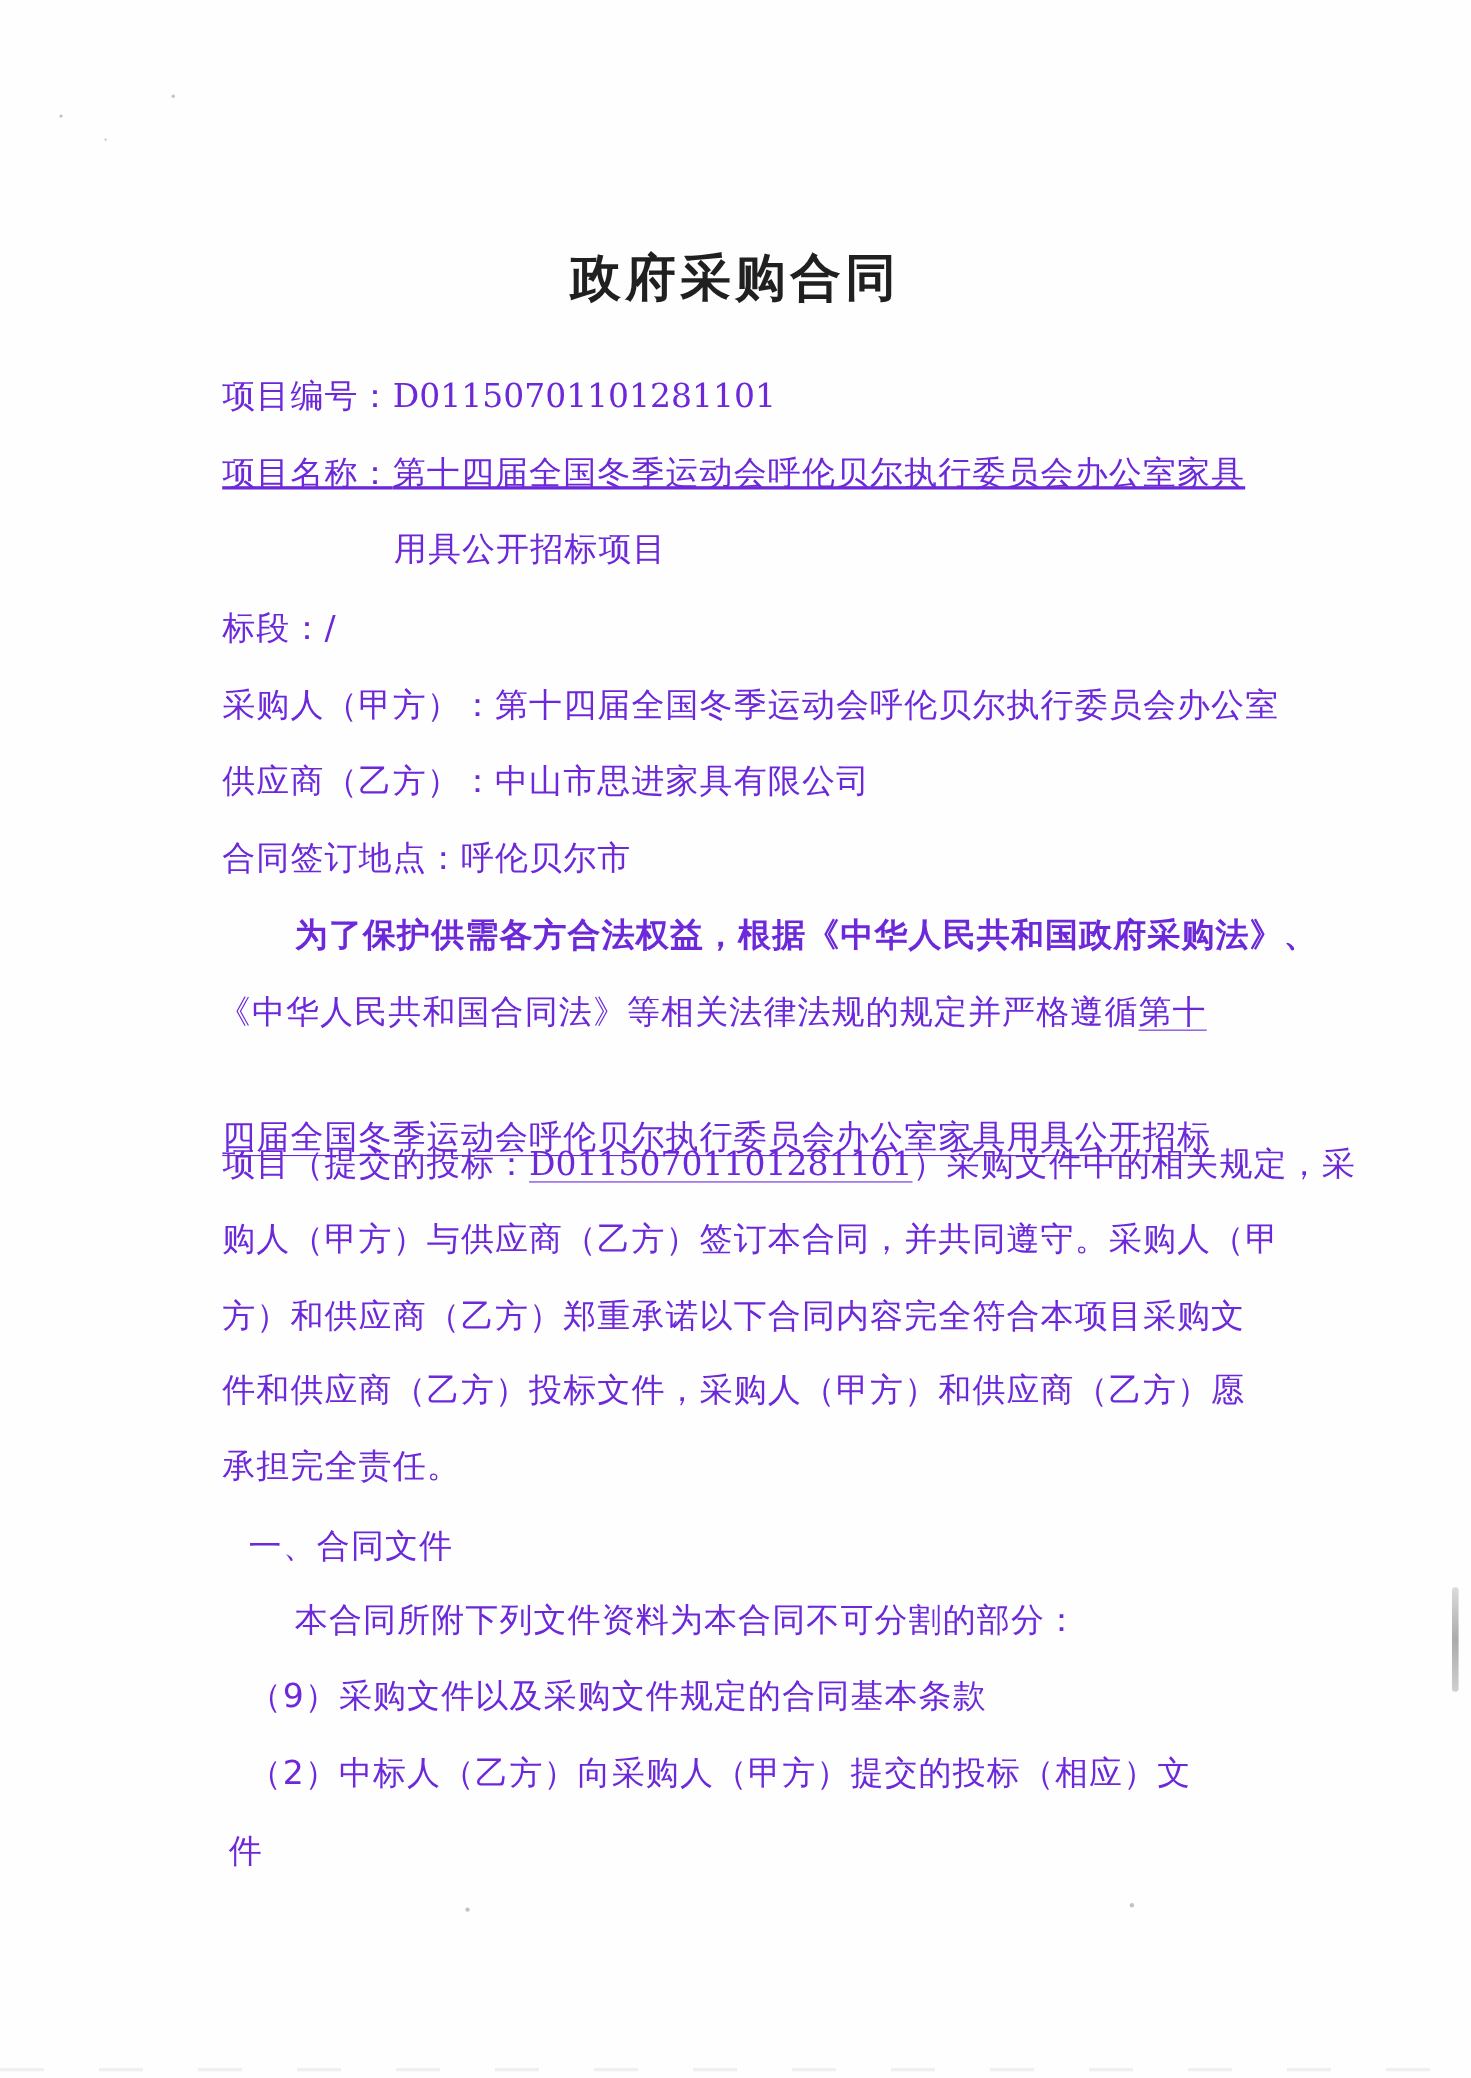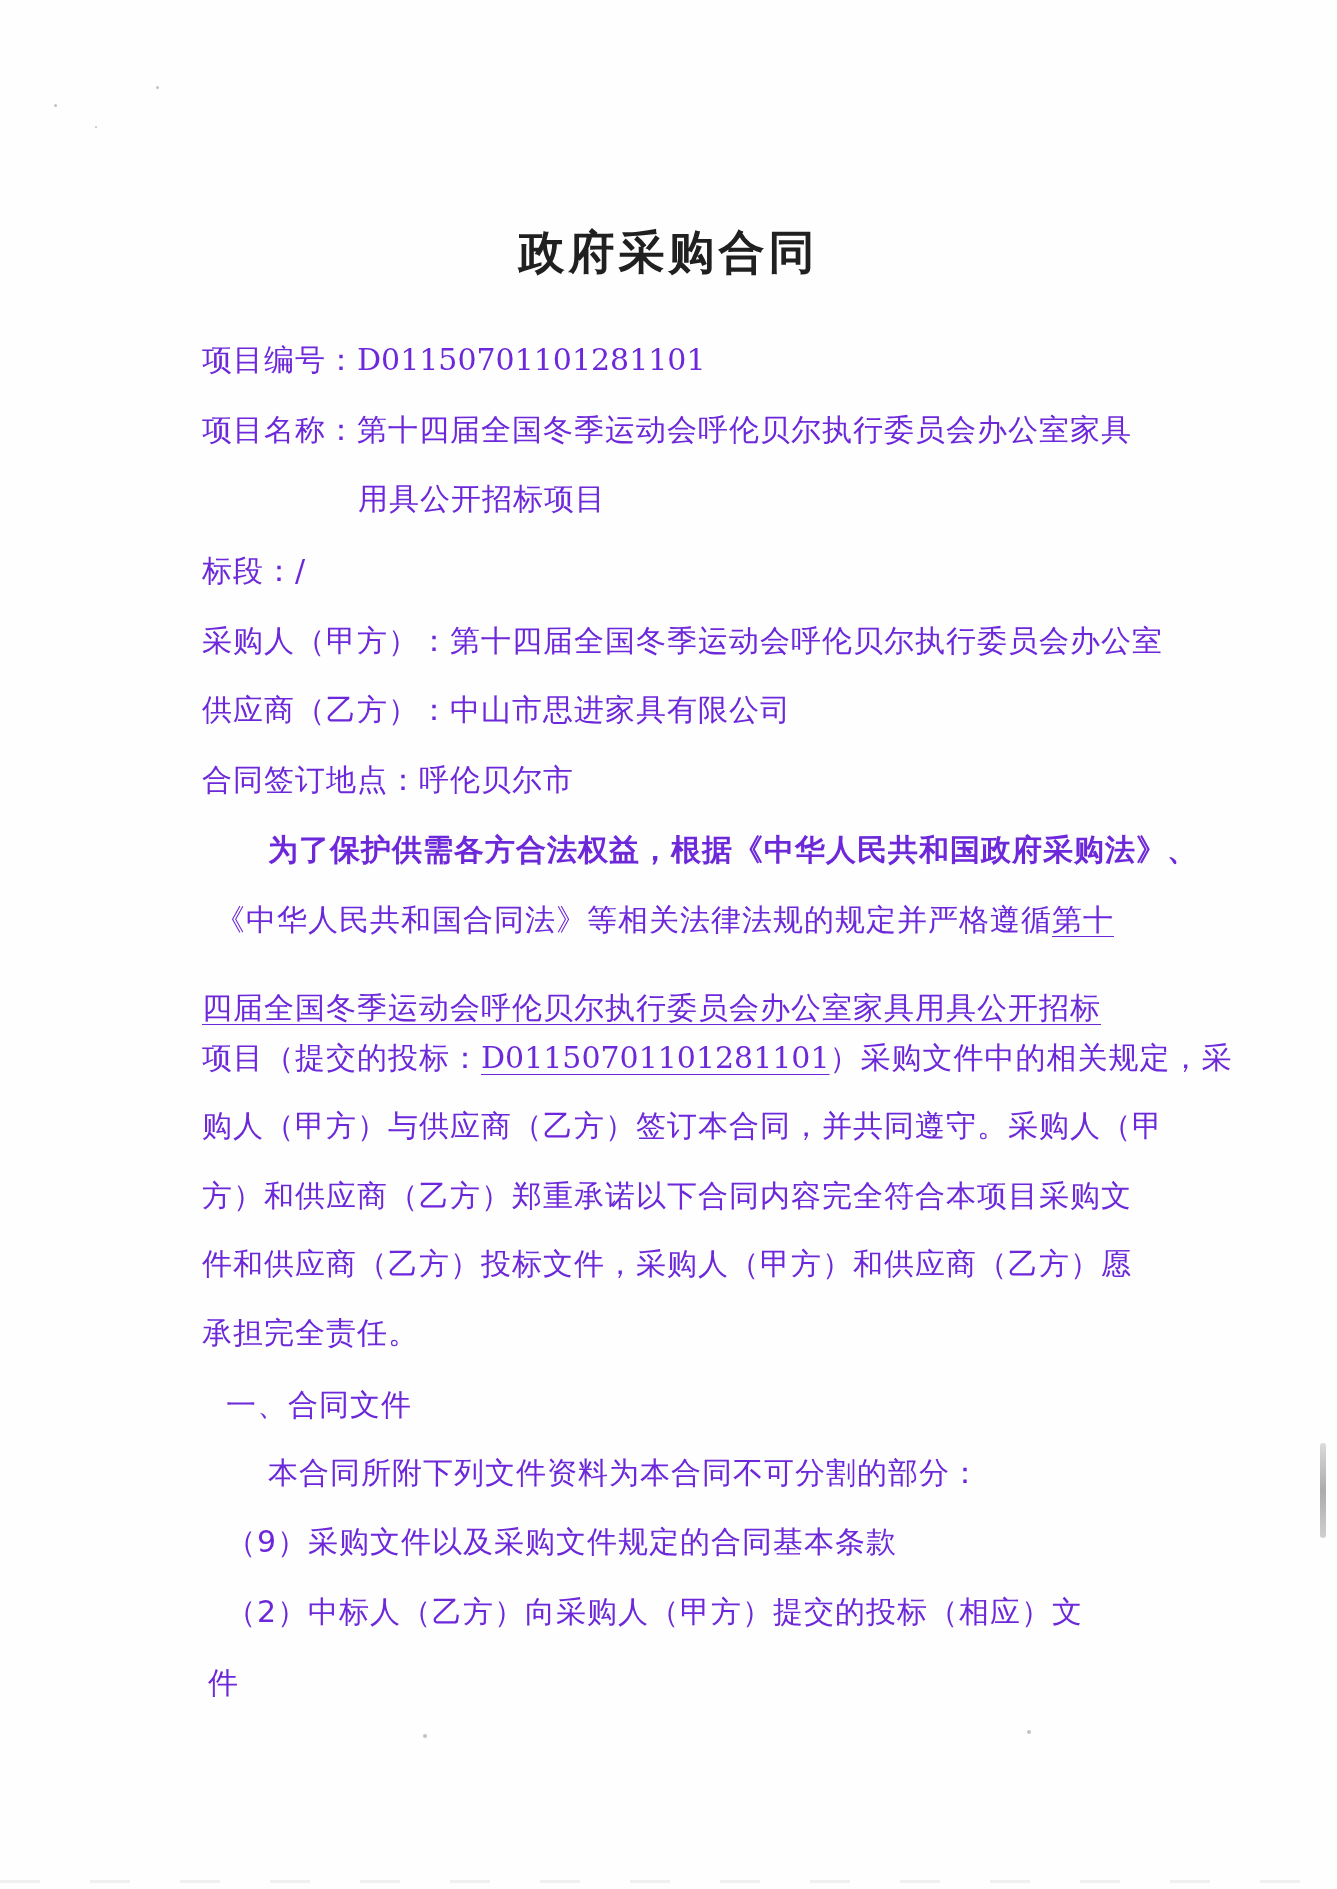--- a/index.html
+++ b/index.html
@@ -29,21 +29,21 @@
 <body>
 
 <div class="page">
 
   <div class="title">政府采购合同</div>
 
   <div class="line" style="top:340px;">
     <span>项目编号：</span><span class="mono">D01150701101281101</span>
   </div>
 
-  <div class="line" style="top:410px;">
+  <div class="line" style="top:410px;text-decoration:underline;">
     <span>项目名称：</span><span>第十四届全国冬季运动会呼伦贝尔执行委员会办公室家具</span>
   </div>
   <div class="line" style="top:479px; left:358px;">用具公开招标项目</div>
 
   <div class="line" style="top:551px;">
     <span>标段：</span><span>/</span>
   </div>
 
   <div class="line" style="top:621px;">
     <span>采购人（甲方）：</span><span>第十四届全国冬季运动会呼伦贝尔执行委员会办公室</span>
@@ -51,24 +51,24 @@
 
   <div class="line" style="top:690px;">
     <span>供应商（乙方）：</span><span>中山市思进家具有限公司</span>
   </div>
 
   <div class="line" style="top:760px;">
     <span>合同签订地点：</span><span>呼伦贝尔市</span>
   </div>
 
   <div class="line" style="top:830px; left:268px;font-weight:bold;">为了保护供需各方合法权益，根据《中华人民共和国政府采购法》、</div>
-  <div class="line" style="top:900px; left:215px;">
+  <div class="line" style="top:900px; left:198px;">
     <span>《中华人民共和国合同法》等相关法律法规的规定并严格遵循</span><span class="u">第十</span>
   </div>
-  <div class="line u" style="top:988px;">四届全国冬季运动会呼伦贝尔执行委员会办公室家具用具公开招标</div>
+  <div class="line u" style="top:1014px;">四届全国冬季运动会呼伦贝尔执行委员会办公室家具用具公开招标</div>
   <div class="line" style="top:1038px;">
     <span>项目（提交的投标：</span><span class="u mono">D01150701101281101</span><span>）采购文件中的相关规定，采</span>
   </div>
   <div class="line" style="top:1106px;">购人（甲方）与供应商（乙方）签订本合同，并共同遵守。采购人（甲</div>
   <div class="line" style="top:1176px;">方）和供应商（乙方）郑重承诺以下合同内容完全符合本项目采购文</div>
   <div class="line" style="top:1244px;">件和供应商（乙方）投标文件，采购人（甲方）和供应商（乙方）愿</div>
   <div class="line" style="top:1313px;font-family:Liberation Serif, serif;">承担完全责任。</div>
 
   <div class="line heading" style="top:1385px; left:226px;">一、合同文件</div>
   <div class="line" style="top:1453px; left:268px;">本合同所附下列文件资料为本合同不可分割的部分：</div>

